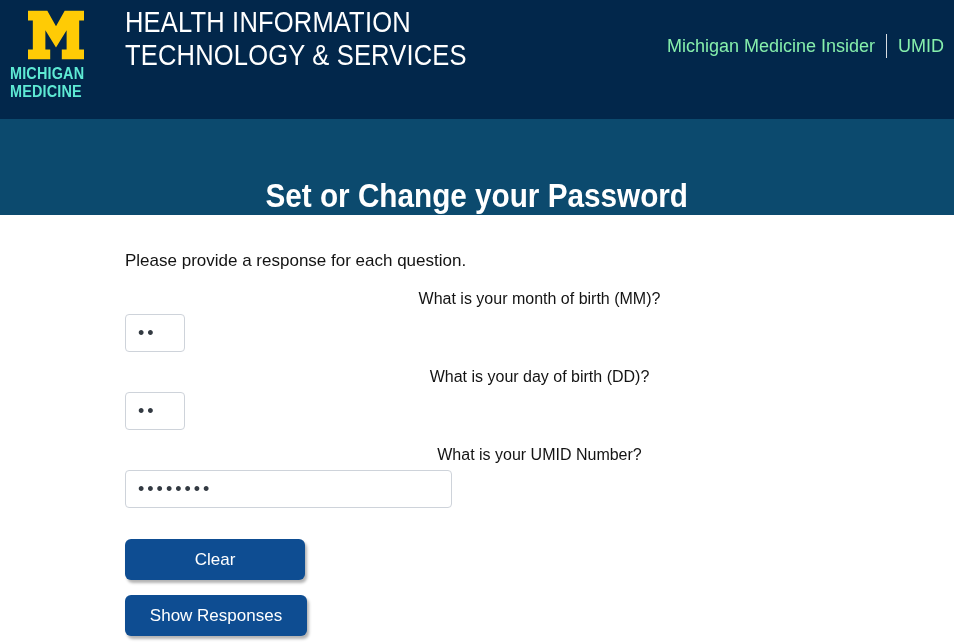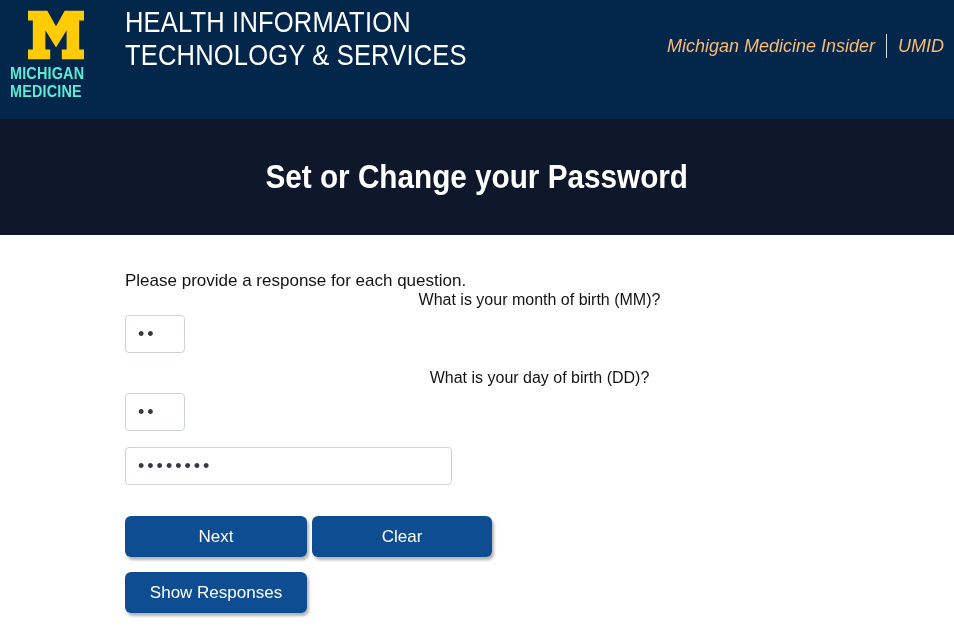--- a/index.html
+++ b/index.html
@@ -10,32 +10,32 @@
   .site-header { position:relative; height:119px; background:#02274B; }
   .logo { position:absolute; left:10px; top:10px; color:#5eead4; cursor:pointer; }
   .logo svg { display:block; margin-left:18px; }
   .logo-text { margin-top:5px; font-weight:bold; font-size:16px; line-height:18px;
     letter-spacing:.2px; transform:scaleX(0.9); transform-origin:left top; }
   .dept-title { position:absolute; left:125px; top:6px; color:#ffffff;
     font-size:29px; line-height:33px; letter-spacing:.2px;
     transform:scaleX(0.88); transform-origin:left top; white-space:nowrap; }
   .header-links { position:absolute; right:10px; top:34px; display:flex;
     align-items:center; gap:11px; }
-  .header-links a { color:#fdba74; font-size:18px; text-decoration:none; cursor:pointer;font-style:italic; }
+  .header-links a { color:#86efac; font-size:18px; text-decoration:none; cursor:pointer; }
   .link-divider { width:1px; height:24px; background:#d8dde2; }
 
   
-  .page-banner { height:116px; background:#0f172a; display:flex;
-    align-items:center; justify-content:center; }
+  .page-banner { height:96px; background:#0c4a6e; display:flex;
+    align-items:flex-end; justify-content:center; }
   .page-banner h1 { color:#ffffff; font-weight:bold; font-size:33px;
     transform:scaleX(0.9); transform-origin:center; white-space:nowrap; }
 
   
   .form-area { padding:36px 0 0 125px; color:#131313; }
-  .form-intro { font-size:17px; }
+  .form-intro { font-size:17px; margin-bottom:19px; }
   .field-group { margin-bottom:16px; }
   .field-group label { display:block; font-size:16px; margin-bottom:6px;text-align:center; }
   .pw-input { height:38px; border:1px solid #ced3da; border-radius:4px;
     padding:0 12px; font-size:18px; letter-spacing:3px; color:#333a42;
     outline:none; background:#ffffff; }
   .pw-small { width:60px; }
   .pw-large { width:327px; }
 
   .btn-row { margin-top:31px; display:flex; gap:5px; }
   .btn { height:41px; background:#0E4D92; color:#ffffff; border:none;
@@ -82,24 +82,24 @@
     <label>What is your month of birth (MM)?</label>
     <input class="pw-input pw-small" type="password" value="••" style="">
   </div>
 
   <div class="field-group">
     <label>What is your day of birth (DD)?</label>
     <input class="pw-input pw-small" type="password" value="••" style="">
   </div>
 
   <div class="field-group">
+    <label>What is your UMID Number?</label>
     <input class="pw-input pw-large" type="password" value="••••••••" style="">
   </div>
 
   <div class="btn-row">
-    <button class="btn btn-next">Next</button>
     <button class="btn btn-clear">Clear</button>
   </div>
 
   <div class="btn-show-row">
     <button class="btn btn-show">Show Responses</button>
   </div>
 </main>
 
 </body></html>

